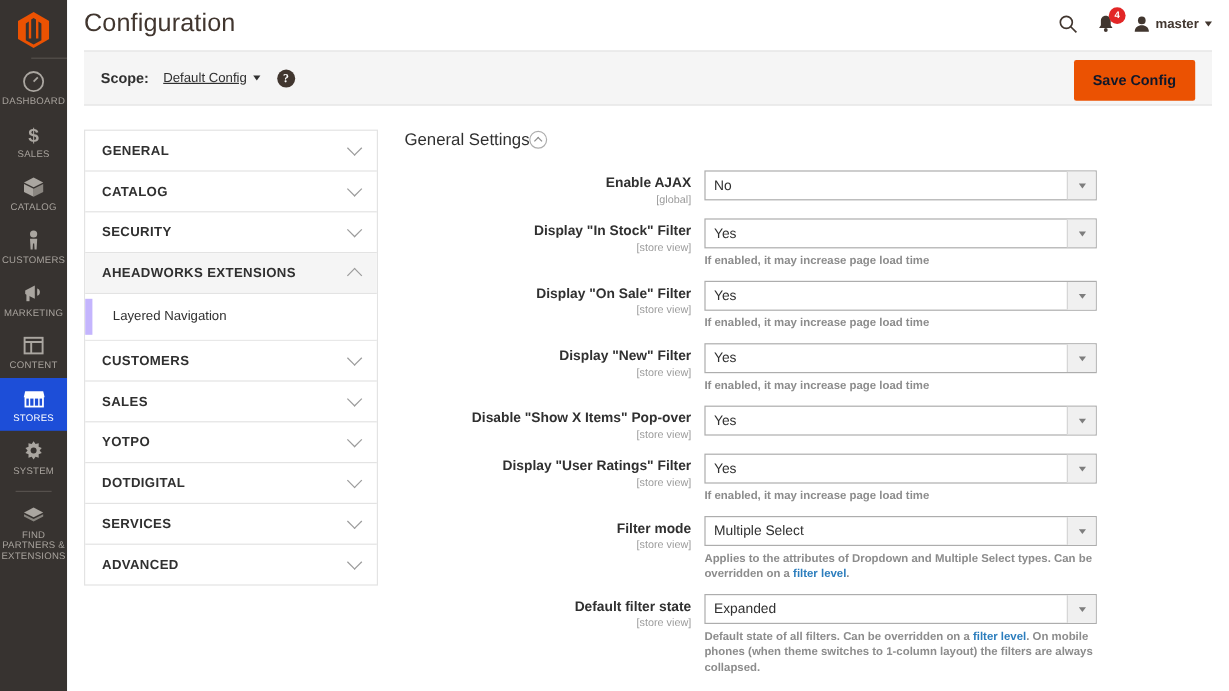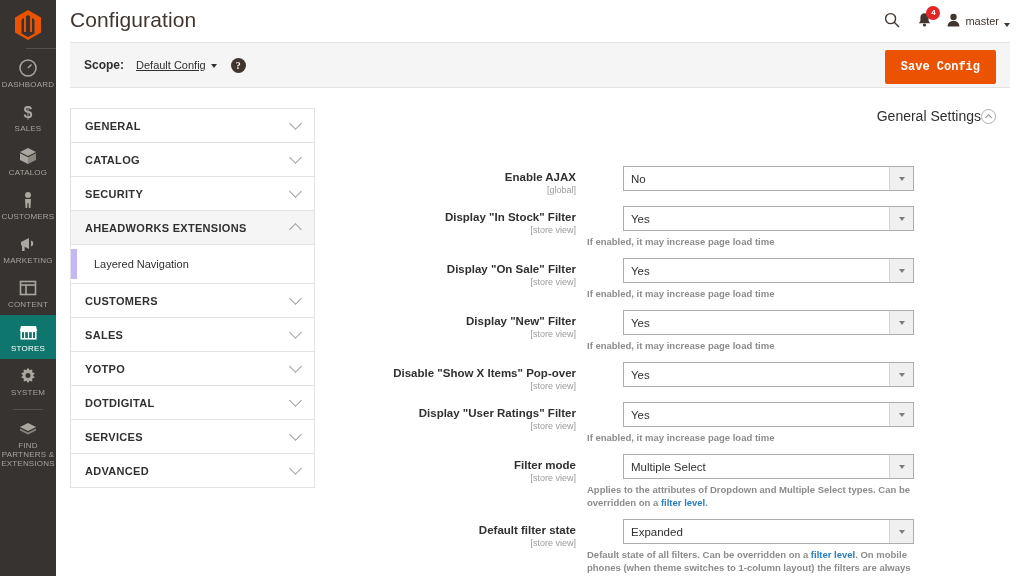--- a/index.html
+++ b/index.html
@@ -28,21 +28,21 @@
   .nav-divider {
     width: 30px; height: 1px; background: #55504c; margin: 4px 0 2px 0;
   }
   .nav-item {
     width: 56px;
     padding: 7px 0 6px 0;
     display: flex; flex-direction: column; align-items: center;
     cursor: pointer;
     text-decoration: none;
   }
-  .nav-item.active { background: #0f766e; }
+  .nav-item.active { background: #1d4ed8; }
   .nav-icon {
     width: 22px; height: 20px;
     display: flex; align-items: center; justify-content: center;
     color: #aaa6a0;
     margin-bottom: 2px;
   }
   .nav-label {
     font-size: 8px;
     letter-spacing: .2px;
     color: #a7a29c;
@@ -78,21 +78,21 @@
   }
   .bell-badge {
     position: absolute; top: -5px; right: -7px;
     min-width: 14px; height: 14px; border-radius: 7px;
     background: #e22626; color: #fff;
     font-size: 8px; font-weight: bold;
     display: flex; align-items: center; justify-content: center;
     padding: 0 3px; line-height: 1;
   }
   .user-menu {
-    display: flex; align-items: flex-end; gap: 5px; cursor: pointer;
+    display: flex; align-items: center; gap: 5px; cursor: pointer; font-weight: bold;
   }
   .user-name { font-size: 11px; color: #41362f; }
   .caret-sm {
     width: 0; height: 0;
     border-left: 3.5px solid transparent; border-right: 3.5px solid transparent;
     border-top: 4px solid #41362f;
   }
 
   
   .scopebar {
@@ -116,26 +116,26 @@
   .help-circle {
     width: 15px; height: 15px; border-radius: 50%;
     background: #41362f; color: #fff;
     font-size: 10px; font-weight: bold;
     display: flex; align-items: center; justify-content: center;
     margin-left: 14px; cursor: pointer;
     font-family: "Liberation Serif", serif;
   }
   .save-btn {
     position: absolute; right: 14px; top: 7px;
-    background: #eb5202; color: #ffffff;
+    background: #eb5202; color: #0f172a;
     border: none; border-radius: 2px;
     font-size: 12px; font-weight: bold;
     padding: 10px 16px;
     cursor: pointer;
-    font-family: Liberation Mono, monospace;
+    font-family: Liberation Sans, sans-serif;
   }
 
   
   .content {
     display: flex;
     padding: 20px 14px 0 14px;
     height: 490px;
   }
   .accordion {
     width: 245px; flex: 0 0 245px;
@@ -175,23 +175,23 @@
     padding-left: 17px;
     font-size: 11px; color: #303030;
     cursor: pointer;
     border-left: 3px solid transparent;
   }
   .sub-item.active { border-left: 6px solid #c4b5fd; }
 
   
   .mainform { flex: 1; padding-left: 22px; position: relative; }
   .section-title-row {
-    display: flex; align-items: center; justify-content: flex-end;
+    display: flex; align-items: center; justify-content: flex-start;
     padding-right: 14px;
-    margin-bottom: 42px;
+    margin-bottom: 18px;
   }
   .section-title { font-size: 14px; color: #303030; }
   .collapse-circle {
     width: 15px; height: 15px; border-radius: 50%;
     border: 1px solid #adadad;
     display: flex; align-items: center; justify-content: center;
     cursor: pointer;
   }
   .collapse-chev {
     width: 5px; height: 5px;
@@ -212,21 +212,20 @@
     font-size: 9px; color: #9b9b9b; display: block; line-height: 12px;
   }
   .field-control { flex: 1; max-width: 327px; }
   .select-box {
     position: relative;
     height: 25px;
     border: 1px solid #adadad;
     background: #fff;
     display: flex; align-items: center;
     cursor: pointer;
-    margin-left: 36px;
   }
   .select-text {
     font-size: 11.5px; color: #303030;
     padding-left: 7px; flex: 1;
     overflow: hidden; white-space: nowrap;
   }
   .select-arrow-btn {
     width: 24px; height: 23px;
     background: #f0f0f0;
     border-left: 1px solid #d6d6d6;

